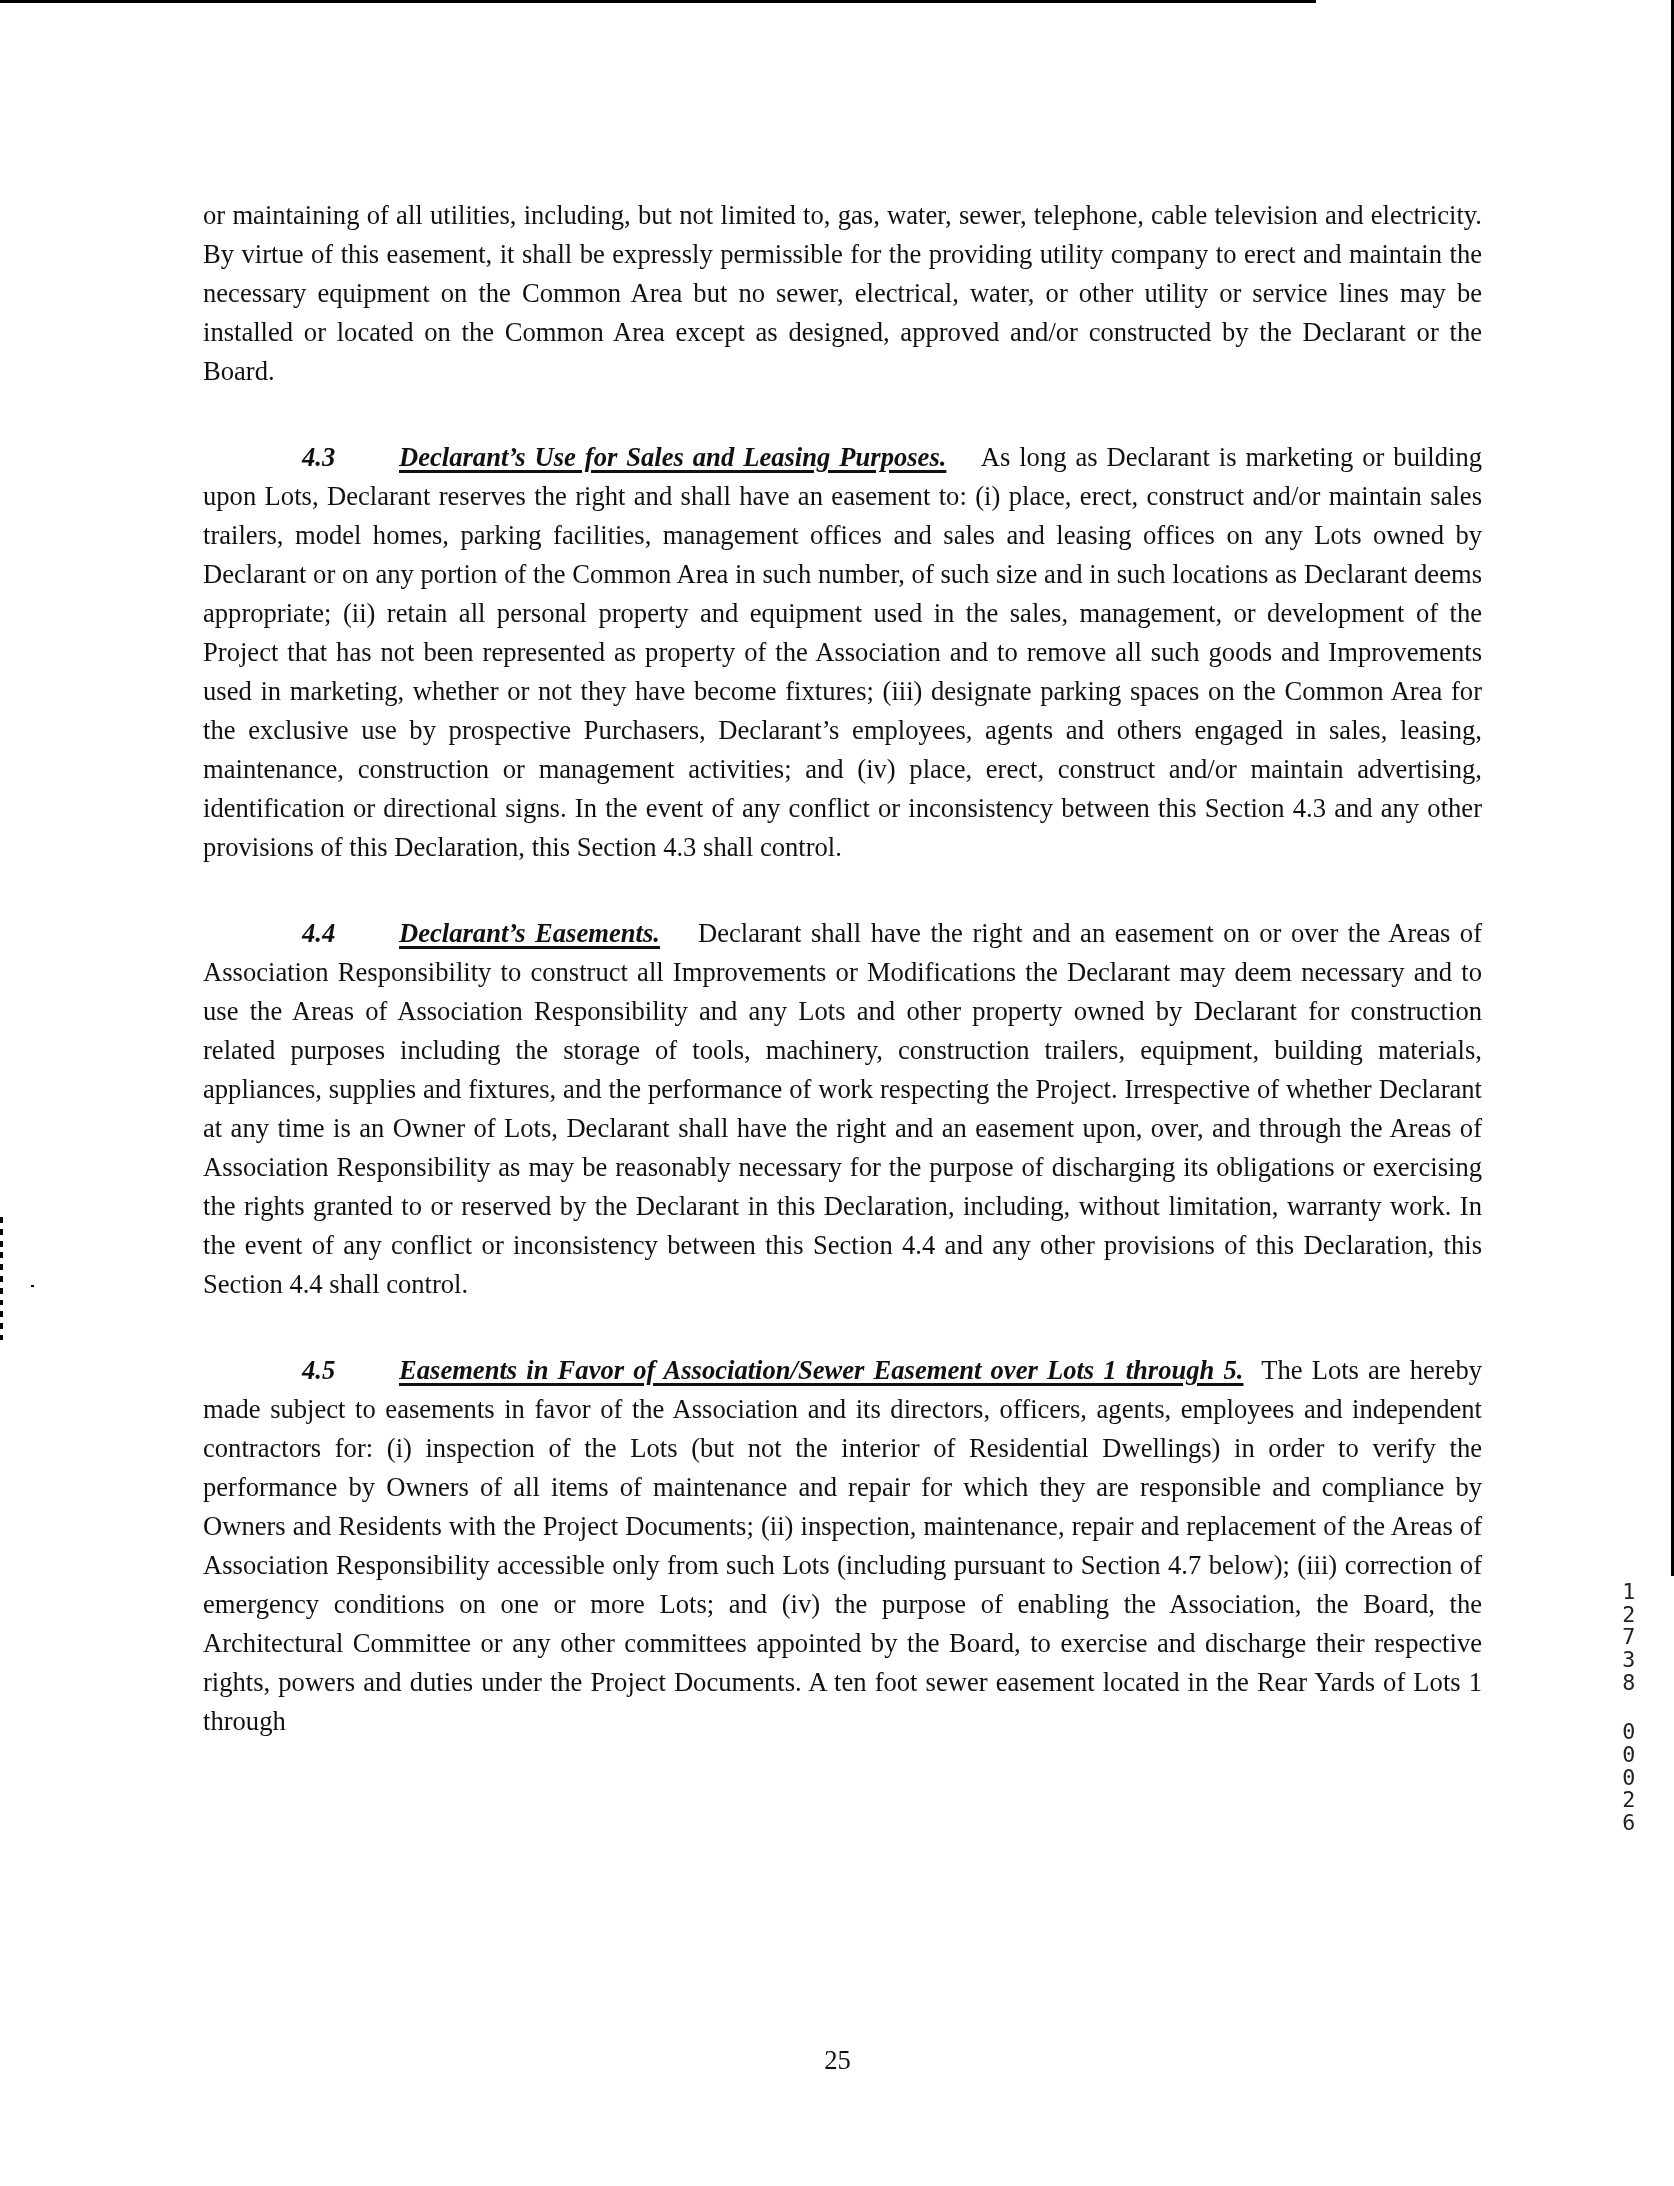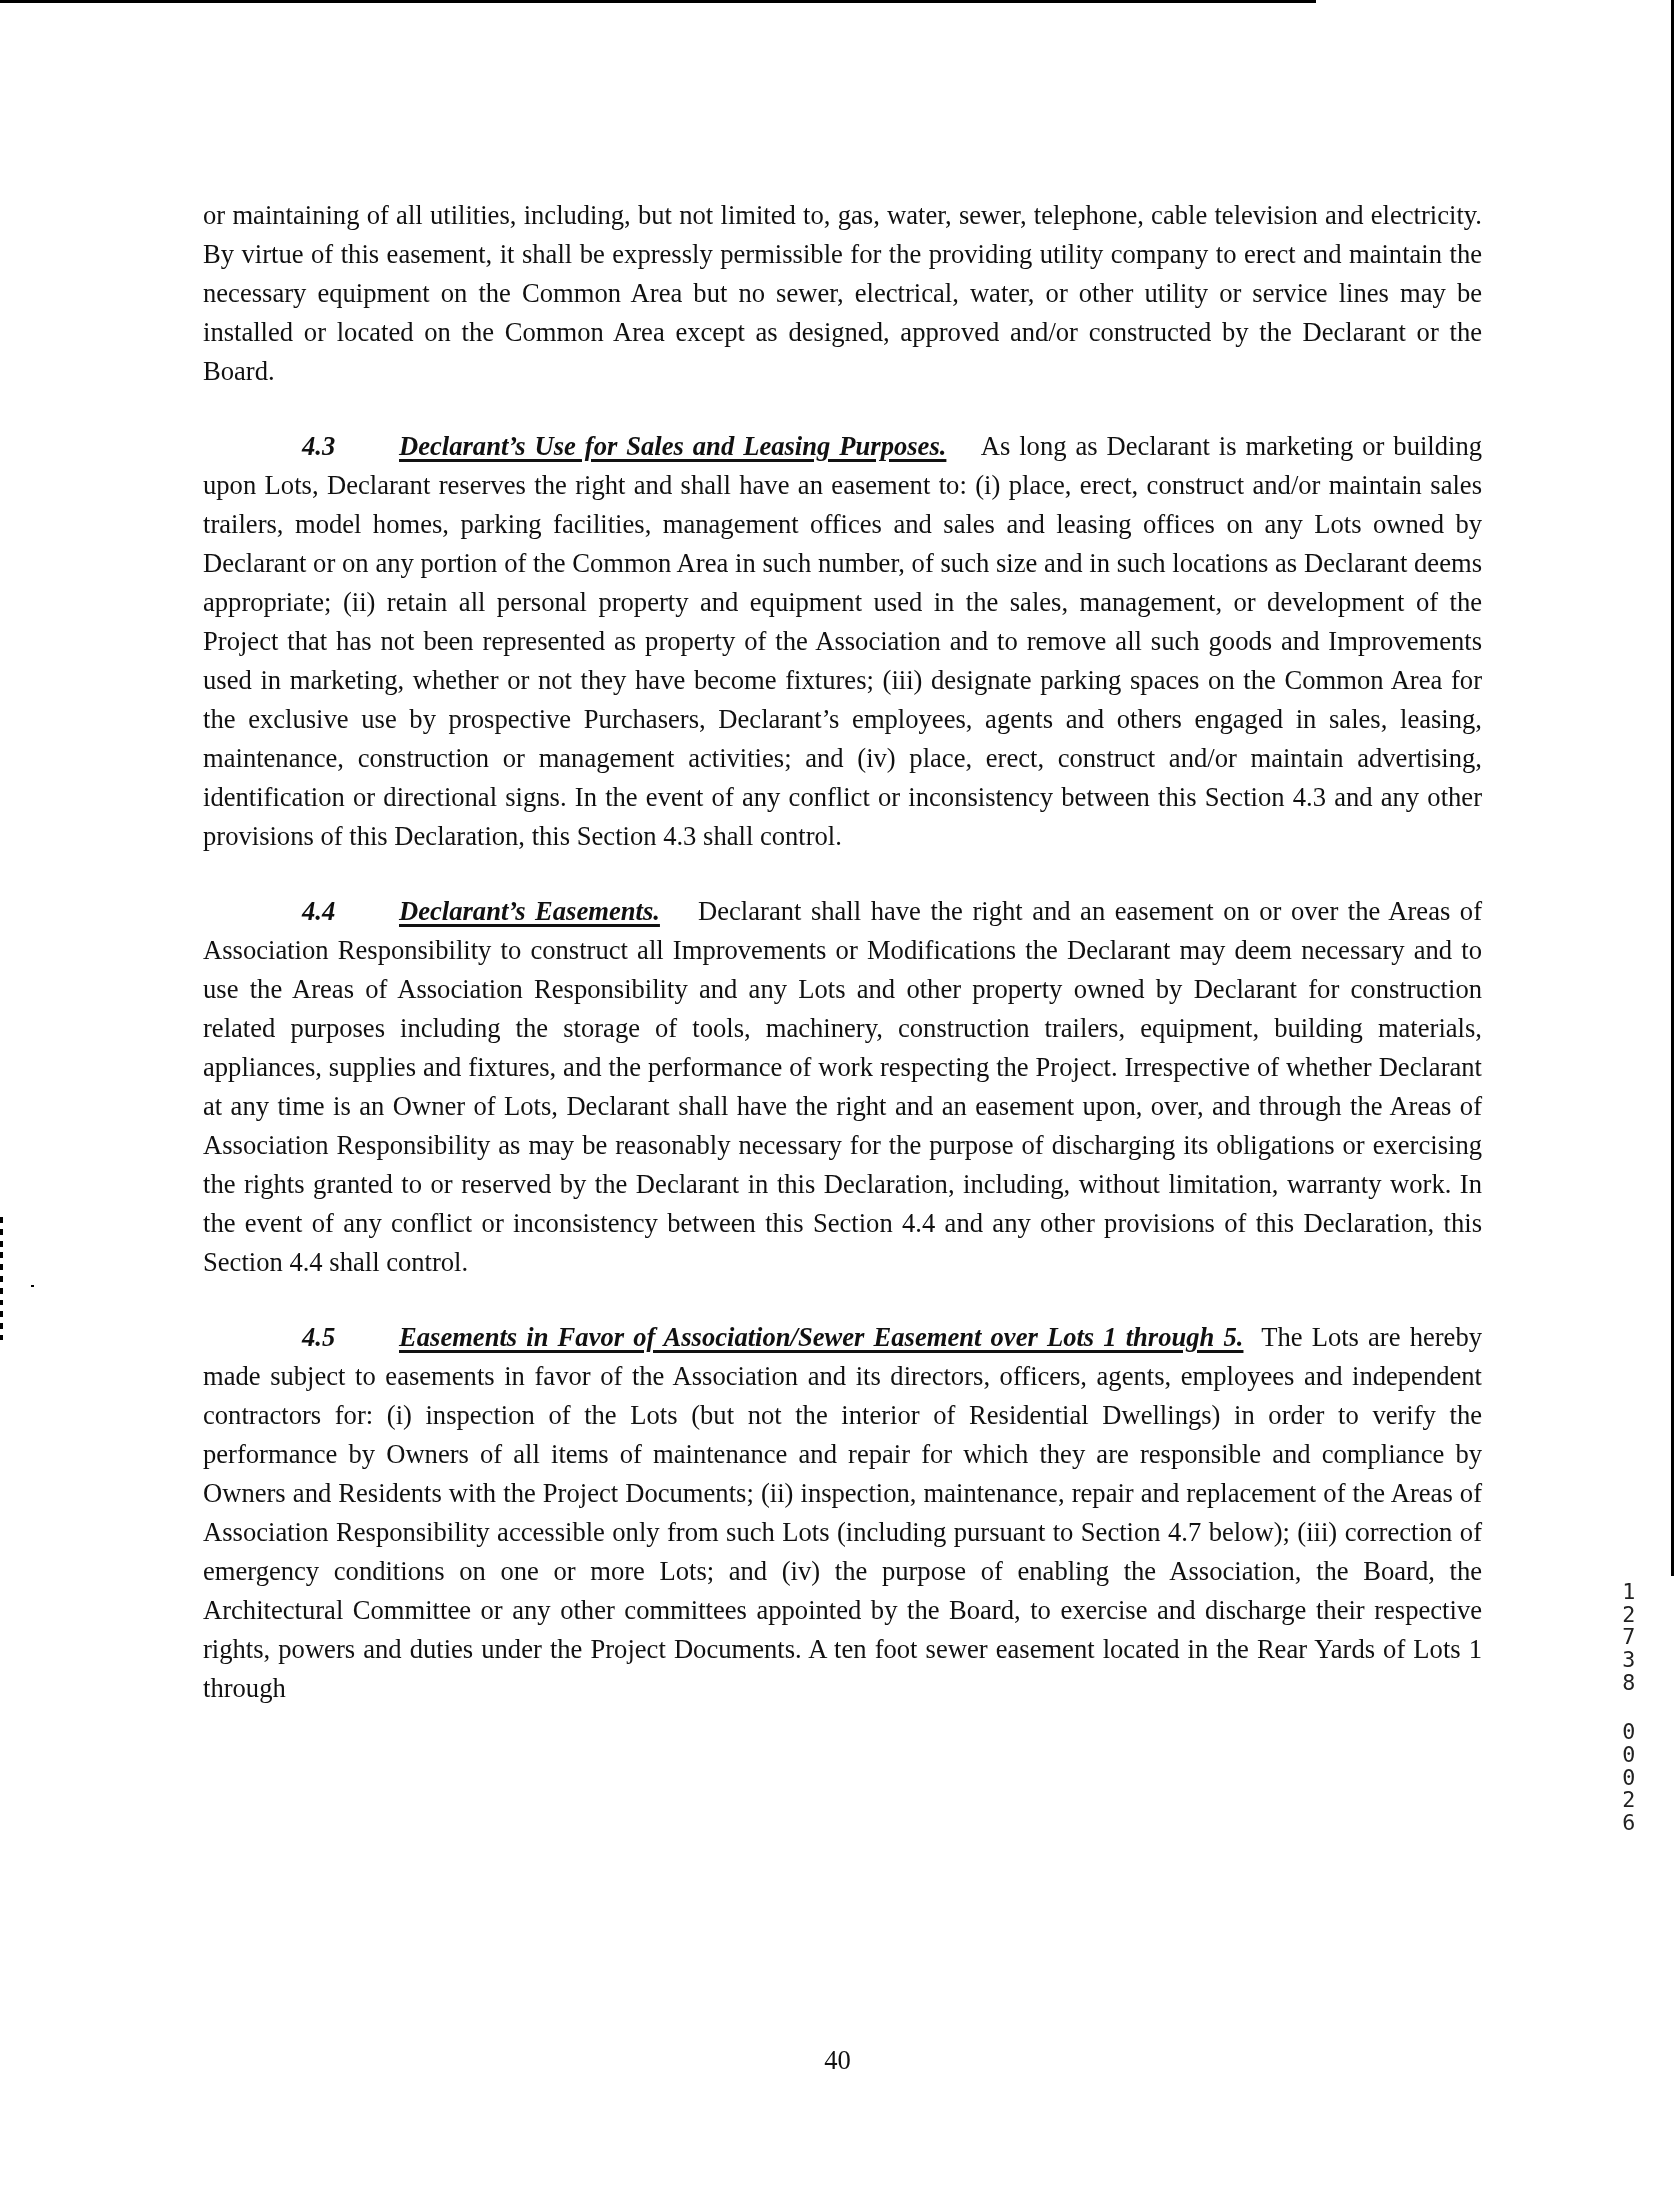--- a/index.html
+++ b/index.html
@@ -54,21 +54,21 @@
       width: 1279px;
     }
     p.para {
       margin: 0;
       font-size: 26.6px;
       line-height: 39px;
       text-align: justify;
       text-align-last: left;
     }
     p.para + p.para {
-      margin-top: 36px;
+      margin-top: 47px;
     }
     .indent {
       display: inline-block;
       width: 99px;
     }
     .sec-num {
       font-weight: bold;
       font-style: italic;
       display: inline-block;
       width: 97px;
@@ -133,14 +133,14 @@
   <span>3</span>
   <span>8</span>
   <span class="gap"></span>
   <span>0</span>
   <span>0</span>
   <span>0</span>
   <span>2</span>
   <span>6</span>
 </div>
 
-<div class="page-number">40</div>
+<div class="page-number">25</div>
 
 
 </body></html>

